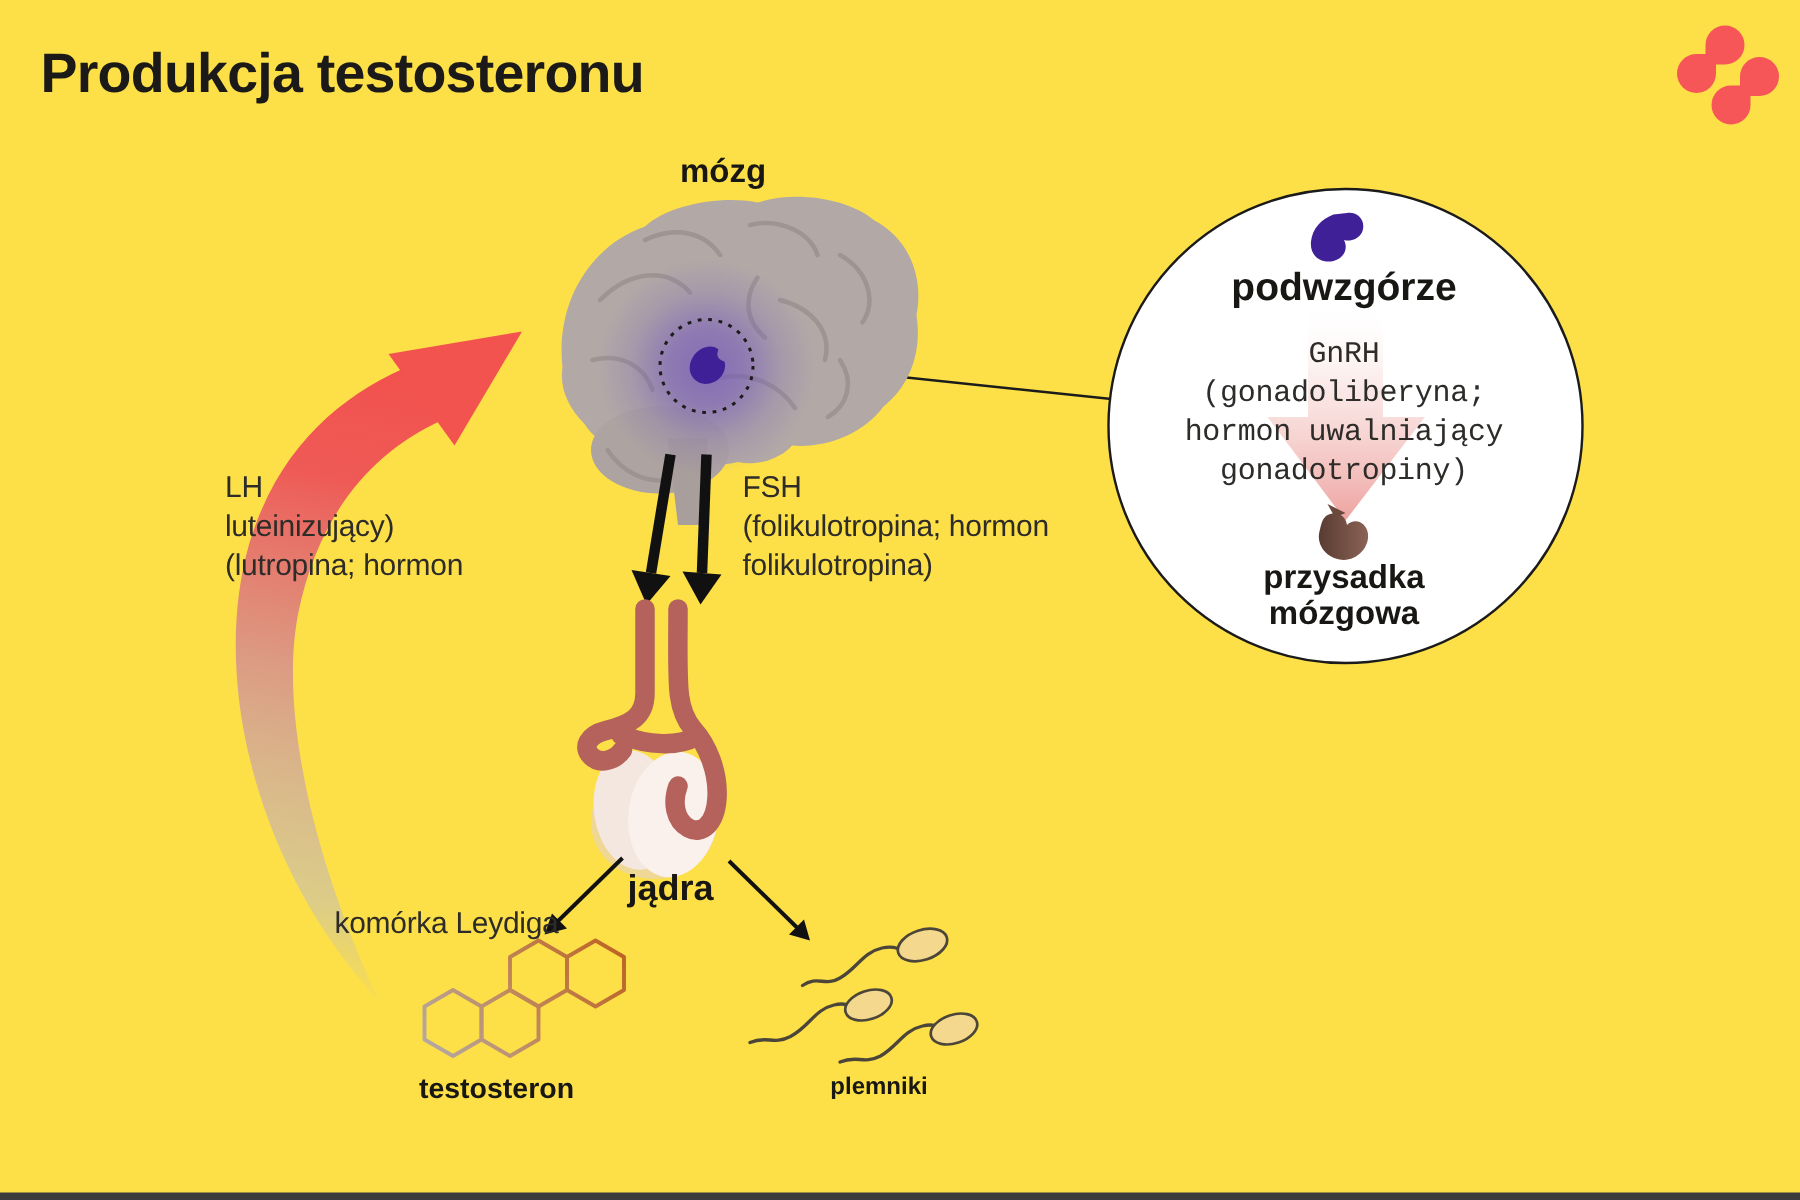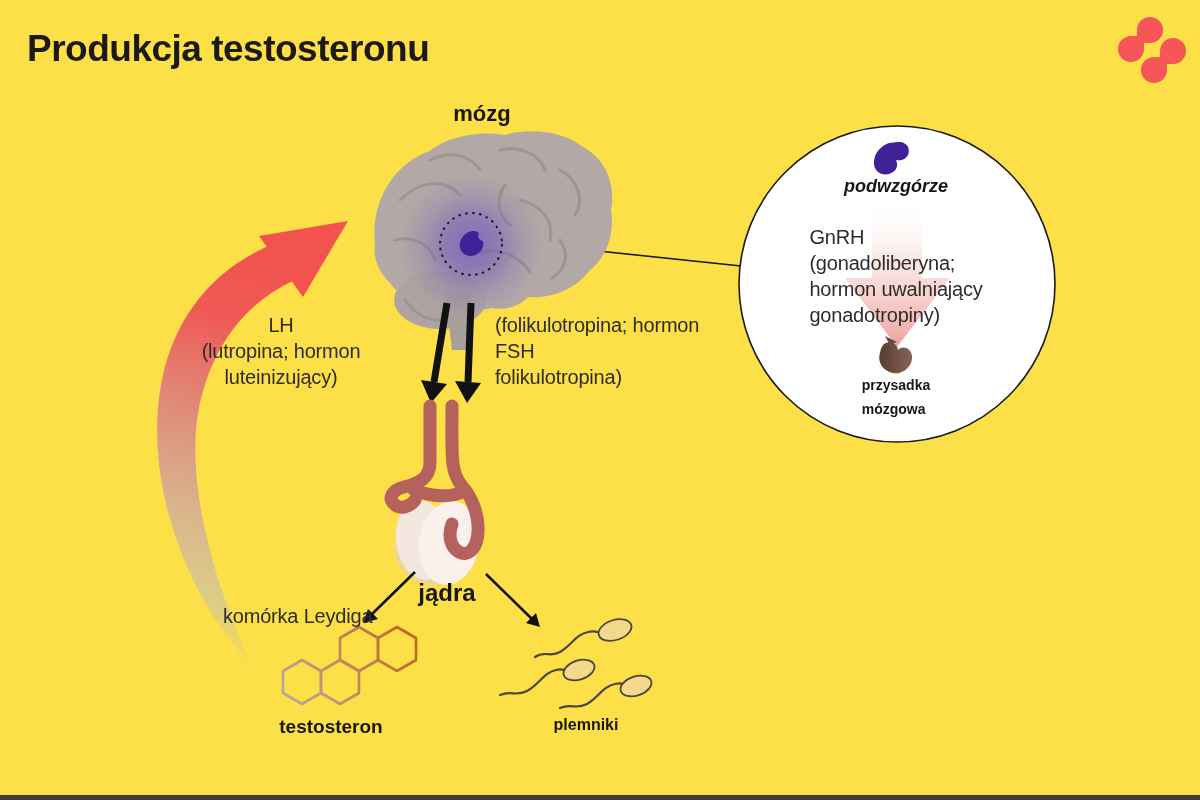--- a/index.html
+++ b/index.html
@@ -7,22 +7,22 @@
   #stage{
     position:relative;width:1200px;height:800px;overflow:hidden;
     background:#fde047;
     padding-left:24px;
   }
   #art{position:absolute;left:0;top:0;width:1200px;height:800px;}
   .lbl{position:absolute;color:#1f1e1c;white-space:nowrap;}
   .title{font-size:37px;font-weight:700;letter-spacing:-0.5px;color:#1b1a18;}
   .bold-lbl{font-size:24px;font-weight:700;color:#181714;}
   .body-lbl{font-size:20px;font-weight:400;color:#2e2c29;line-height:26px;letter-spacing:-0.2px;}
-  .center{transform:translateX(-50%);text-align:left;}
-  .right{text-align:center;}
+  .center{transform:translateX(-50%);text-align:center;}
+  .right{text-align:left;}
   
   .petal{position:absolute;width:26px;height:26px;background:#f65658;}
   .petal.tr{border-radius:50% 50% 50% 0;}  
   .petal.tl{border-radius:50% 0 50% 50%;}  
   #bottom-bar{position:absolute;left:0;bottom:0;width:1200px;height:5px;background:#3d3d3d;}
 </style>
 </head>
 <body>
 
 <div id="stage">
@@ -156,47 +156,47 @@
     <div class="petal tr" style="left:1160px;top:38px;"></div>
     <div class="petal tl" style="left:1141px;top:57px;"></div>
   </div>
 
   <div class="lbl title" style="left:27px;top:28px;">Produkcja testosteronu</div>
 
   <div class="lbl bold-lbl center" style="left:482px;top:101px;font-size:22px;">mózg</div>
 
   <div class="lbl body-lbl right" style="left:150px;top:312px;width:262px;">
     <div>LH</div>
+    <div>luteinizujący)</div>
     <div>(lutropina; hormon</div>
-    <div>luteinizujący)</div>
   </div>
 
   <div class="lbl body-lbl" style="left:495px;top:312px;">
+    <div>FSH</div>
     <div>(folikulotropina; hormon</div>
-    <div>FSH</div>
     <div>folikulotropina)</div>
   </div>
 
   <div class="lbl bold-lbl center" style="left:447px;top:579px;">jądra</div>
 
   <div class="lbl body-lbl" style="left:223px;top:569px;margin-top:34px;">komórka Leydiga</div>
 
 
   <div class="lbl bold-lbl center" style="left:331px;top:716px;font-size:19px;">testosteron</div>
 
   <div class="lbl bold-lbl center" style="left:586px;top:716px;font-size:16px;">plemniki</div>
 
-  <div class="lbl bold-lbl center" style="left:896px;top:176px;font-size:18px;font-style:italic;">podwzgórze</div>
-
-  <div class="lbl body-lbl center" style="left:896px;top:224px;line-height:26px;">
+  <div class="lbl bold-lbl center" style="left:896px;top:176px;font-size:26px;">podwzgórze</div>
+
+  <div class="lbl body-lbl center" style="left:896px;top:224px;line-height:26px;font-family:Liberation Mono, monospace;">
     <div>GnRH</div>
     <div>(gonadoliberyna;</div>
     <div>hormon uwalniający</div>
     <div>gonadotropiny)</div>
   </div>
 
-  <div class="lbl bold-lbl center" style="left:896px;top:373px;font-size:14px;line-height:24px;">
+  <div class="lbl bold-lbl center" style="left:896px;top:373px;font-size:22px;line-height:24px;">
     <div>przysadka</div>
     <div>mózgowa</div>
   </div>
 
   <div id="bottom-bar"></div>
 </div>
 
 </body></html>

